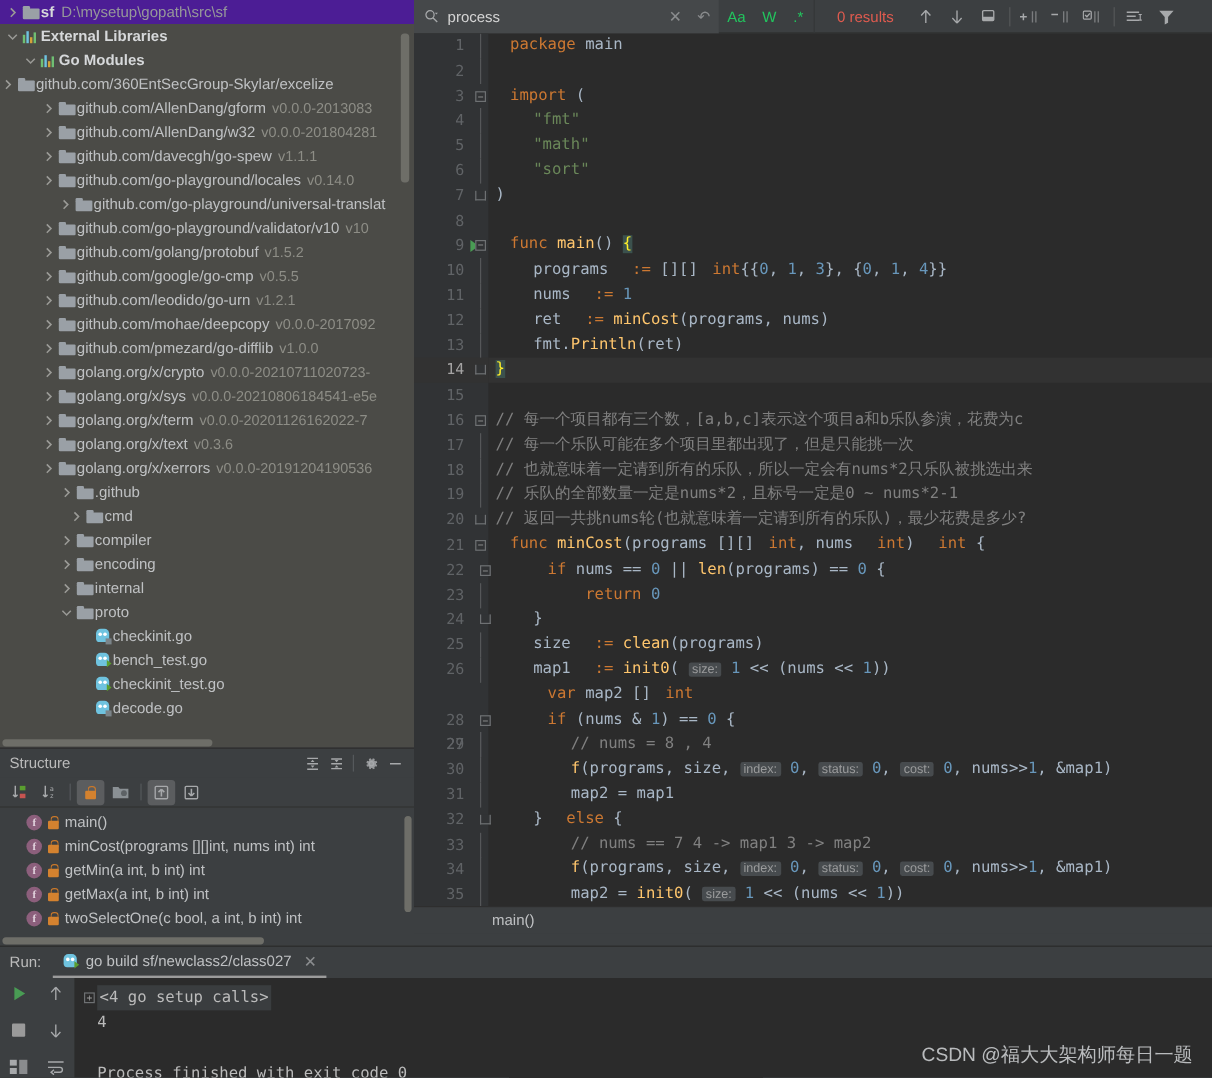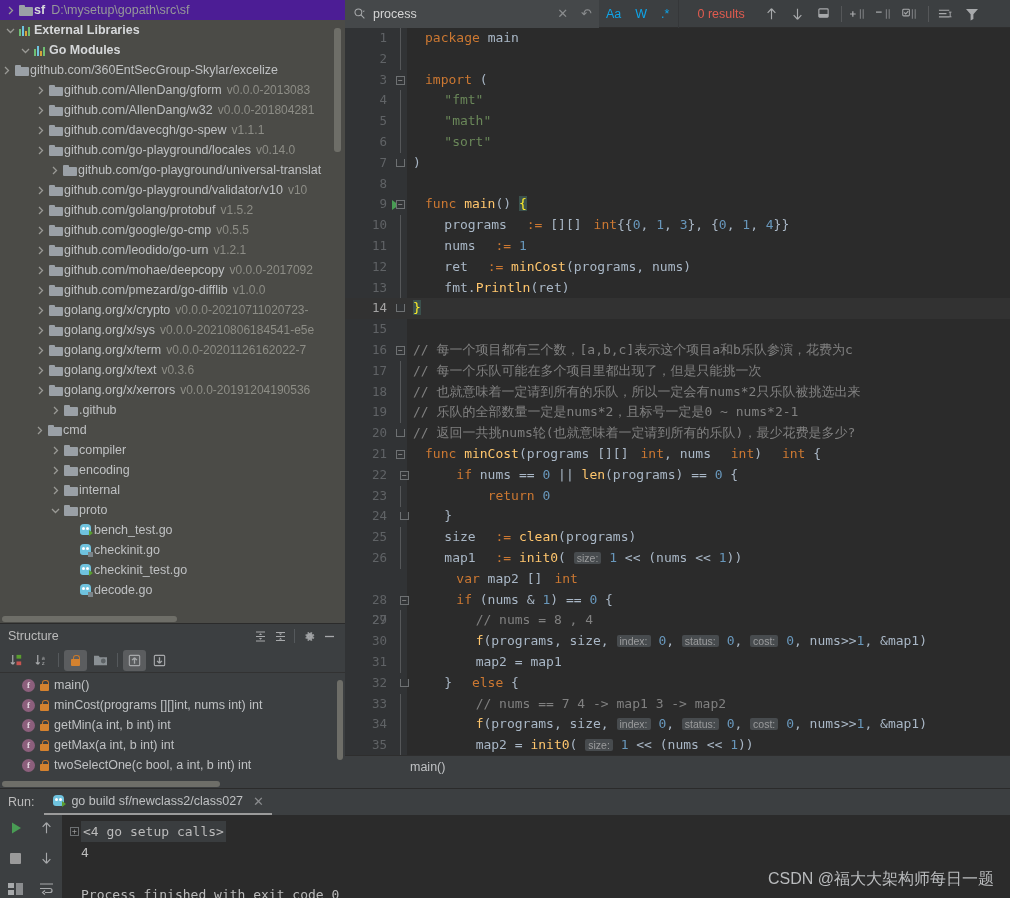--- a/index.html
+++ b/index.html
@@ -135,21 +135,21 @@
     background:#3c3f41; display:flex; align-items:center;
     border-bottom:1px solid #2e2e2e;
   }
   #search-field {
     width:254px; height:28px; display:flex; align-items:center;
     background:#45484a; padding-left:8px; gap:7px;
   }
   #search-value { font-size:12.5px; color:#d4d4d4; flex:1; }
   #search-clear { color:#8a8c8e; font-size:13px; padding:0 3px; }
   #search-history { color:#8a8c8e; font-size:13px; padding:0 3px; margin-right:4px; }
-  .opt-btn { font-size:12.5px; color:#0ea5e9; padding:0 7px; line-height:28px; }
+  .opt-btn { font-size:12.5px; color:#22c55e; padding:0 7px; line-height:28px; }
   #search-divider { width:1px;height:28px;background:#353739; margin-left:2px; }
   #results-count { font-size:12.5px; color:#e05b4f; margin-left:18px; }
   .nav-icon { width:26px; height:28px; display:flex; align-items:center; justify-content:center; }
   .tb-sep { width:1px; height:16px; background:#555759; margin:0 4px; }
 
   
   #editor {
     position:absolute; left:345px; top:28px; width:665px; height:727px;
     background:#2b2b2b; overflow:hidden;
   }
@@ -499,21 +499,21 @@
             <span class="arrow">
               <svg width="11" height="11" viewBox="0 0 11 11">
                 <path d="M4 2l3.5 3.5L4 9" stroke="#9a9a96" stroke-width="1.3" fill="none"></path>
               </svg>
             </span>
             <span class="ico">
               <span class="folder"></span>
             </span>
             <span class="lbl">.github</span>
           </div>
-          <div class="tree-row" style="padding-left:33px">
+          <div class="tree-row" style="padding-left:57px">
             <span class="arrow">
               <svg width="11" height="11" viewBox="0 0 11 11">
                 <path d="M4 2l3.5 3.5L4 9" stroke="#9a9a96" stroke-width="1.3" fill="none"></path>
               </svg>
             </span>
             <span class="ico">
               <span class="folder"></span>
             </span>
             <span class="lbl">cmd</span>
           </div>
@@ -553,44 +553,44 @@
           <div class="tree-row" style="padding-left:49px">
             <span class="arrow">
               <svg width="11" height="11" viewBox="0 0 11 11">
                 <path d="M2 4l3.5 3.5L9 4" stroke="#9a9a96" stroke-width="1.3" fill="none"></path>
               </svg>
             </span>
             <span class="ico">
               <span class="folder"></span>
             </span>
             <span class="lbl">proto</span>
+          </div>
+          <div class="tree-row" style="padding-left:64px">
+            <span class="arrow"></span>
+            <span class="ico">
+              <span class="goico">
+                <span class="head"></span>
+                <span class="e1"></span>
+                <span class="e2"></span>
+                <span class="sq"></span>
+              </span>
+            </span>
+            <span class="lbl">checkinit.go</span>
           </div>
           <div class="tree-row" style="padding-left:64px">
             <span class="arrow"></span>
             <span class="ico">
               <span class="goico">
                 <span class="head"></span>
                 <span class="e1"></span>
                 <span class="e2"></span>
                 <span class="tri"></span>
               </span>
             </span>
             <span class="lbl">bench_test.go</span>
-          </div>
-          <div class="tree-row" style="padding-left:64px">
-            <span class="arrow"></span>
-            <span class="ico">
-              <span class="goico">
-                <span class="head"></span>
-                <span class="e1"></span>
-                <span class="e2"></span>
-                <span class="sq"></span>
-              </span>
-            </span>
-            <span class="lbl">checkinit.go</span>
           </div>
           <div class="tree-row" style="padding-left:64px">
             <span class="arrow"></span>
             <span class="ico">
               <span class="goico">
                 <span class="head"></span>
                 <span class="e1"></span>
                 <span class="e2"></span>
                 <span class="tri"></span>
               </span>

